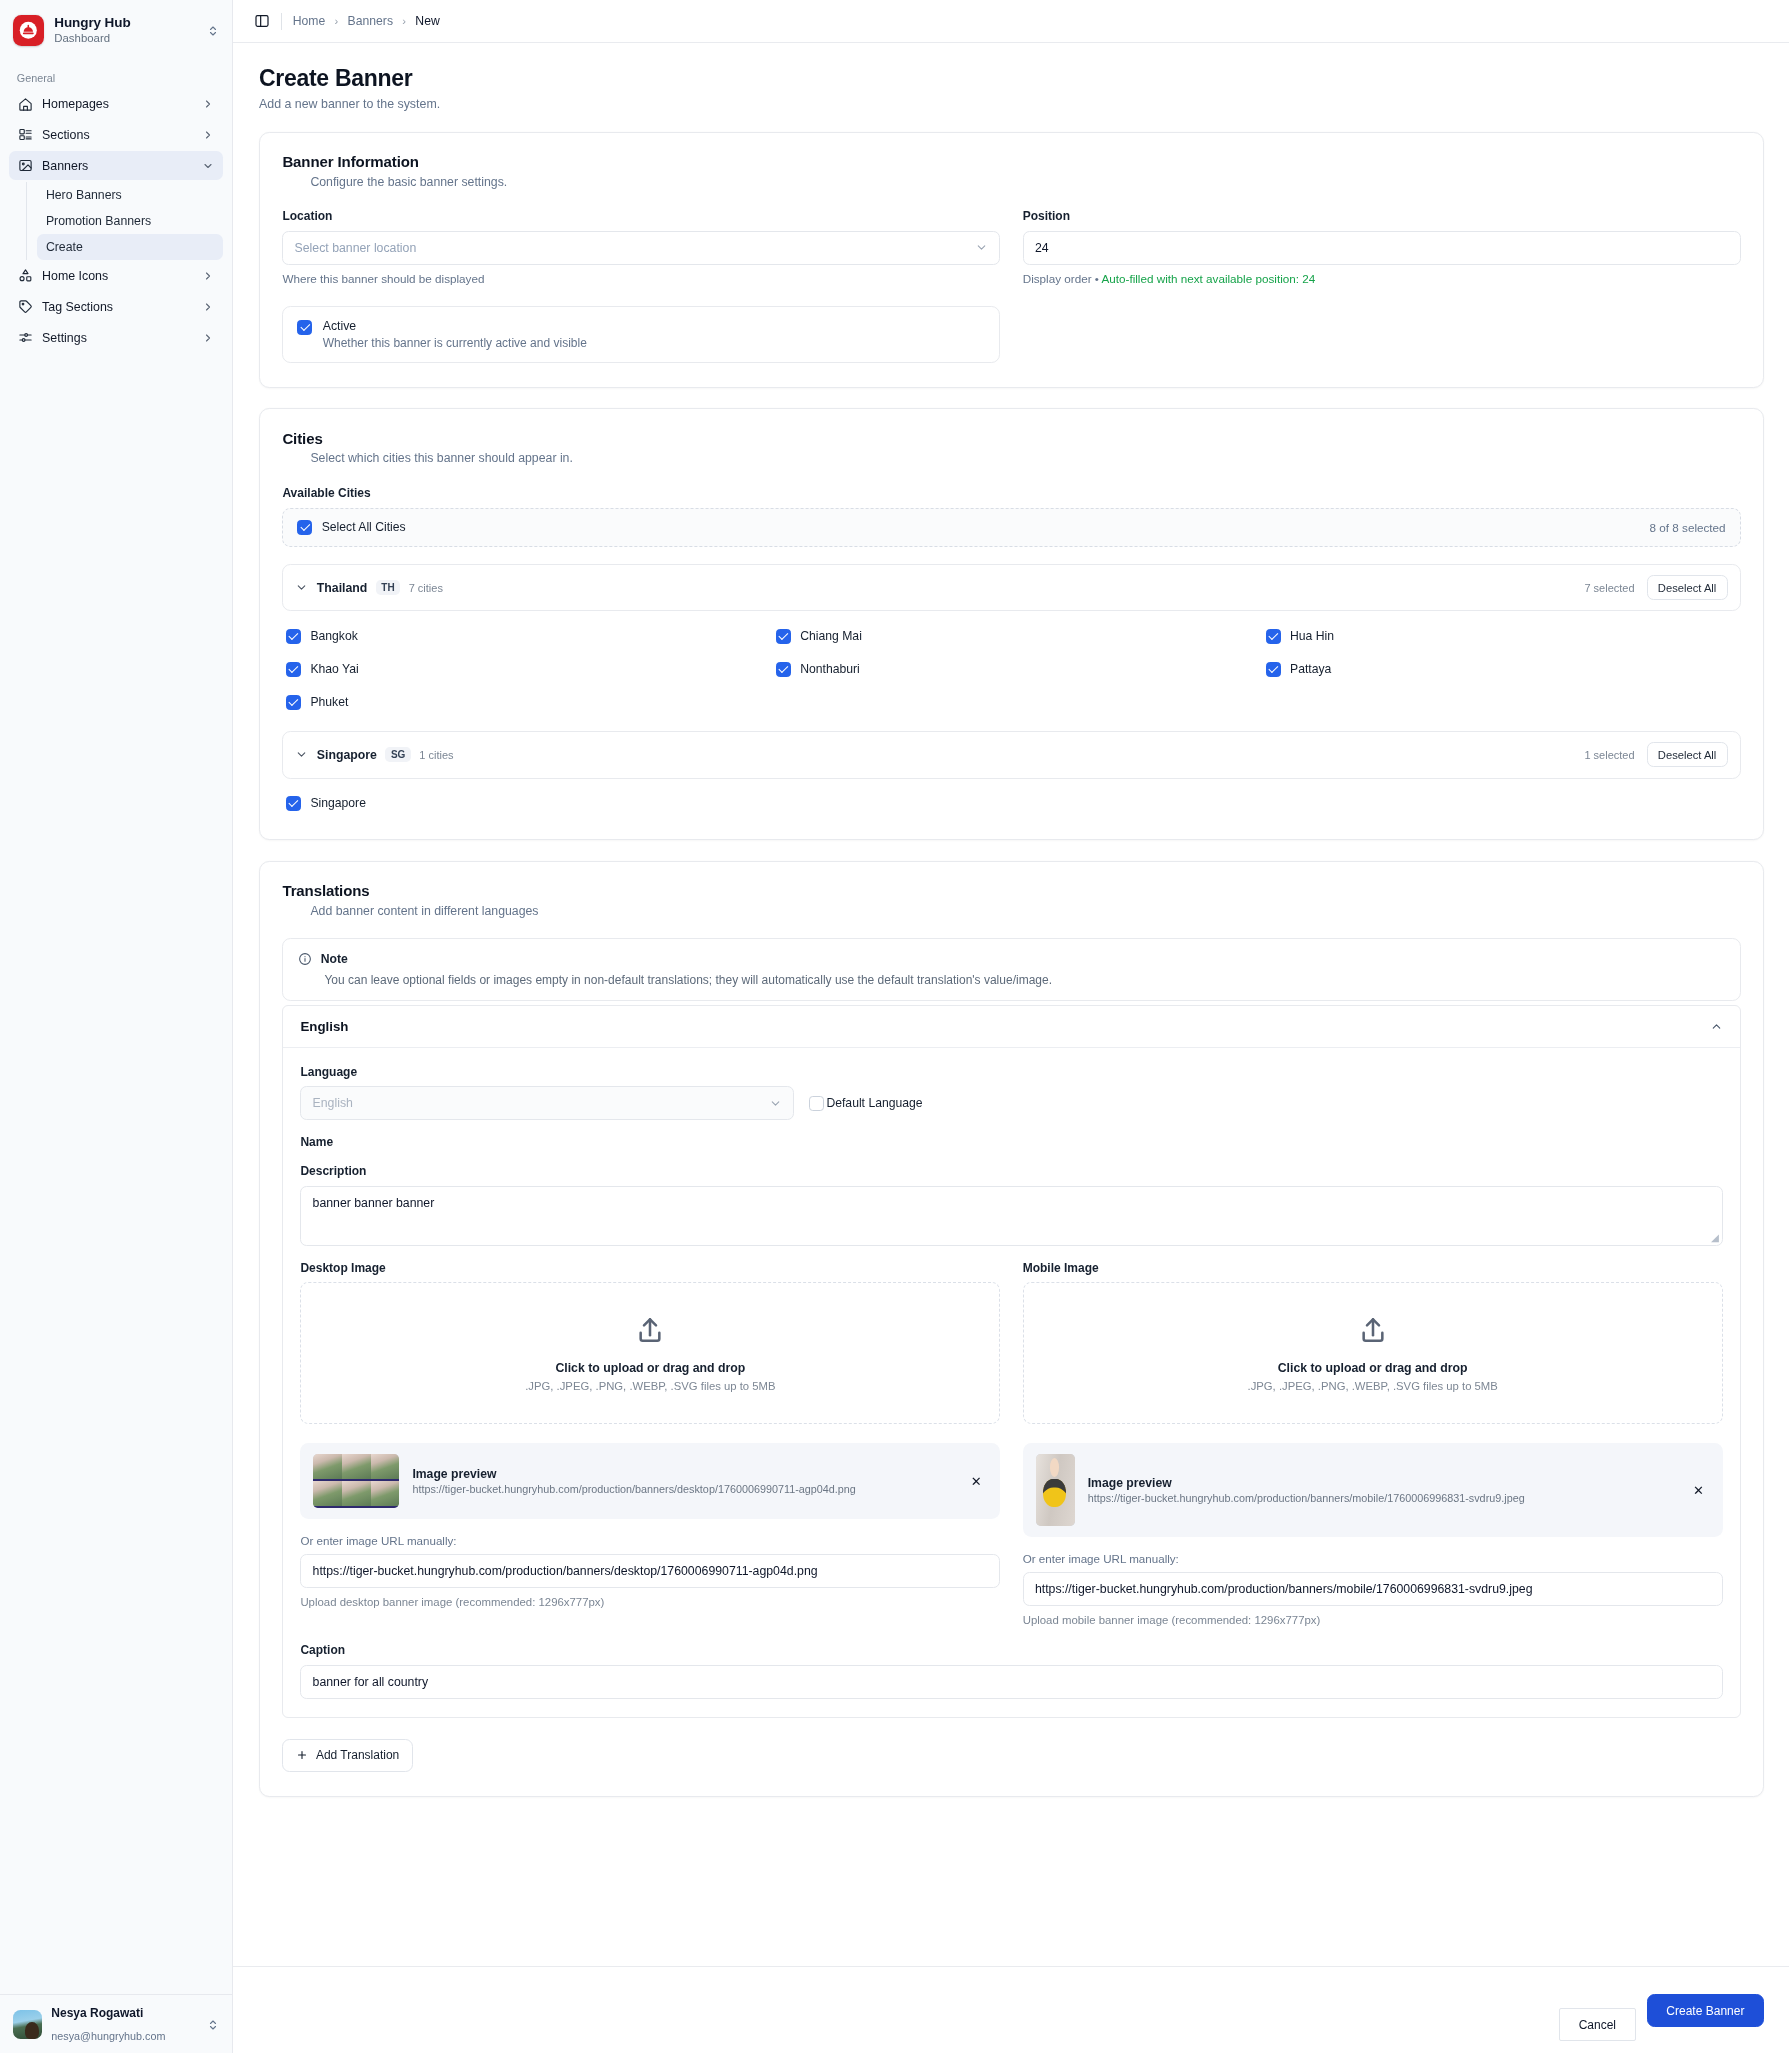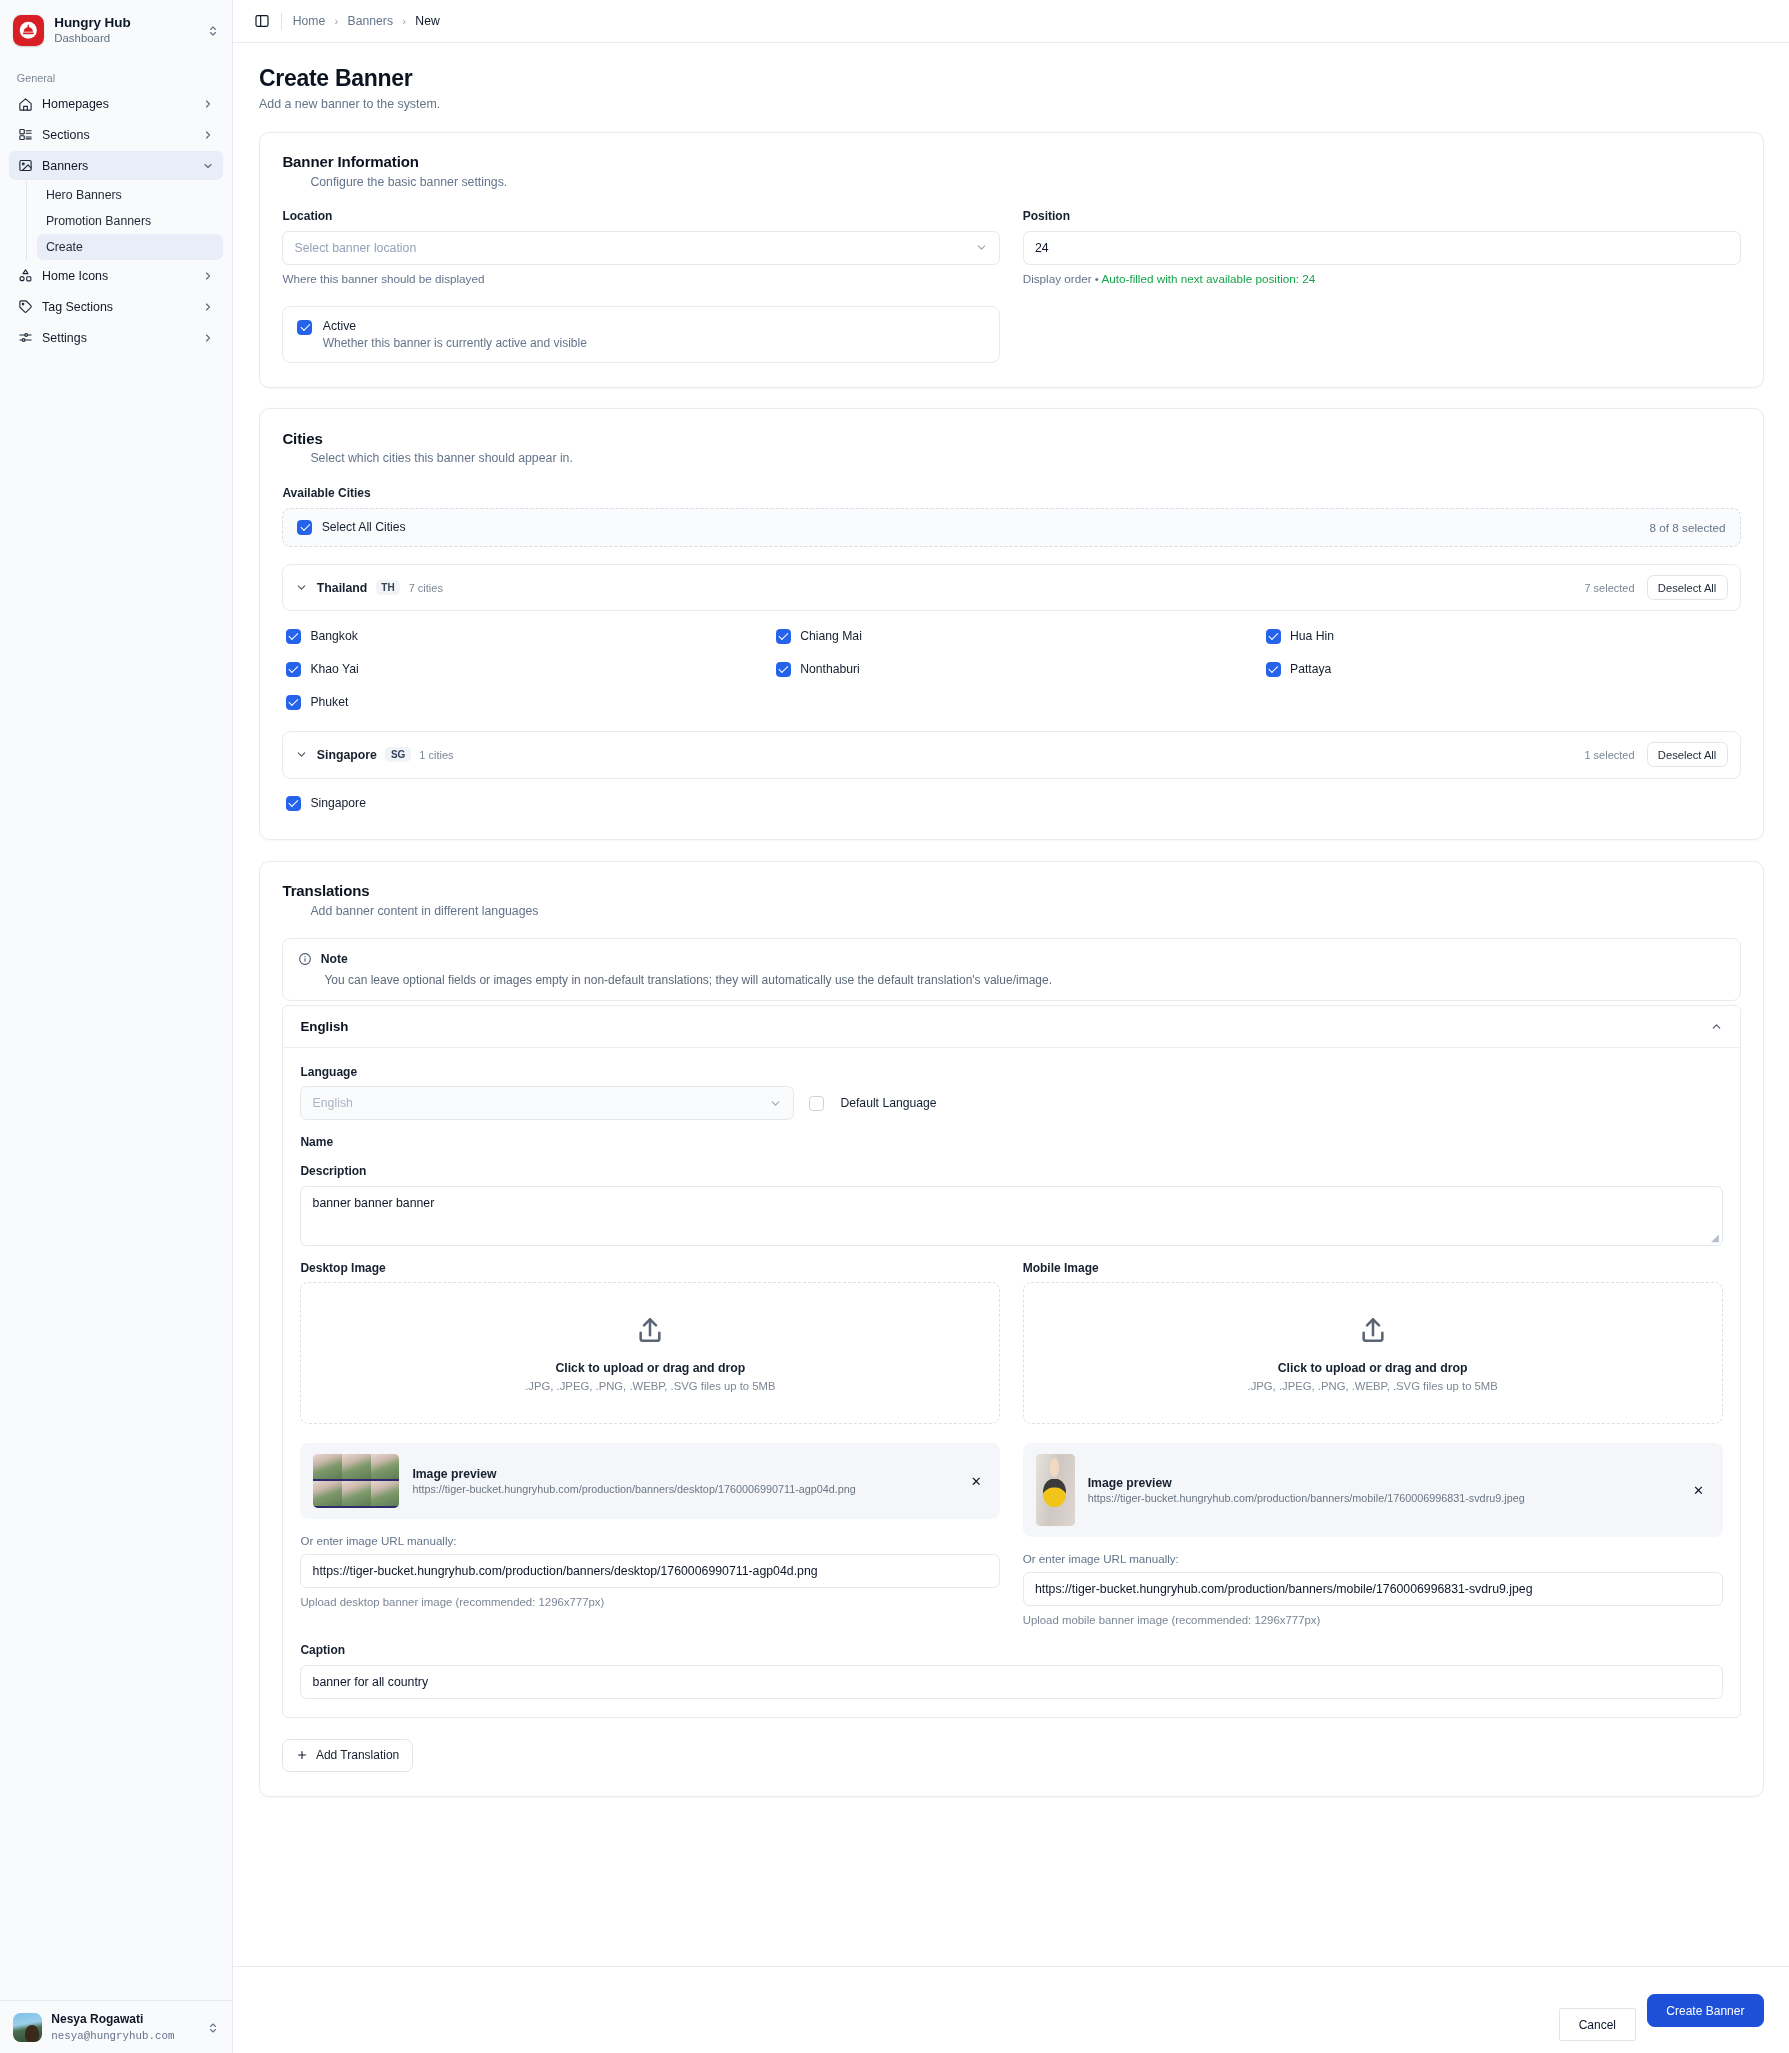--- a/index.html
+++ b/index.html
@@ -72,21 +72,21 @@
     width: 29px; height: 29px; border-radius: 7.5px; flex-shrink: 0;
     background: linear-gradient(170deg,#7cc2e8 0%, #9bd0ea 38%, #4a6e52 55%, #2f4a35 100%);
     overflow: hidden; position: relative;
   }
   .avatar::after {
     content:""; position:absolute; left:40%; top:42%; width:48%; height:58%;
     background:#3a2a1c; border-radius: 50% 50% 35% 35%;
   }
   .user-text { flex: 1; line-height: 1.2; min-width: 0; }
   .user-name { font-size: 12px; font-weight: 700; color: #0f172a; }
-  .user-mail { font-size: 10.8px; color: #64748b; margin-top: 3px; white-space: nowrap; overflow: hidden; text-overflow: ellipsis; font-family: Liberation Mono, monospace;}
+  .user-mail { font-size: 10.8px; color: #64748b; margin-top: 9px; white-space: nowrap; overflow: hidden; text-overflow: ellipsis;}
 
   
   .main { flex: 1; display: flex; flex-direction: column; min-width: 0; background: #fff; }
   .topbar {
     height: 43px; border-bottom: 0.9px solid #e9ebef;
     display: flex; align-items: center; gap: 11.2px;
     padding: 0 20.5px;
     flex-shrink: 0;
   }
   .panel-toggle { color:#111827; display:flex; align-items:center; cursor:pointer; }
@@ -191,21 +191,21 @@
 
   .accordion { border: 0.9px solid #e8eaee; border-radius: 6px; margin-top: 4px; overflow: hidden; }
   .accordion-head {
     padding: 13px 17px; display: flex; align-items: center; justify-content: space-between;
     border-bottom: 0.9px solid #eceef2; cursor: pointer;
   }
   .accordion-title { font-size: 13.3px; font-weight: 700; color: #0d1421; }
   .accordion-body { padding: 17px 17px 18.6px 17px; }
   .lang-row { display: flex; align-items: center; gap: 15px; }
   .lang-select { width: 494px; }
-  .default-lang { display: flex; align-items: center; gap: 16px; }
+  .default-lang { display: flex; align-items: center; gap: 2px; }
   .default-lang-label { font-size: 12.2px; color: #16202f; }
 
   .fieldblock { margin-top: 15px; }
 
   .upload-grid { display: grid; grid-template-columns: 1fr 1fr; gap: 22.4px; margin-top: 15px; }
   .dropzone {
     border: 1.4px dashed #dbe0e8; border-radius: 8.4px; height: 142px;
     display: flex; flex-direction: column; align-items: center; justify-content: center;
     gap: 5.6px; cursor: pointer; background: #fff;
   }

